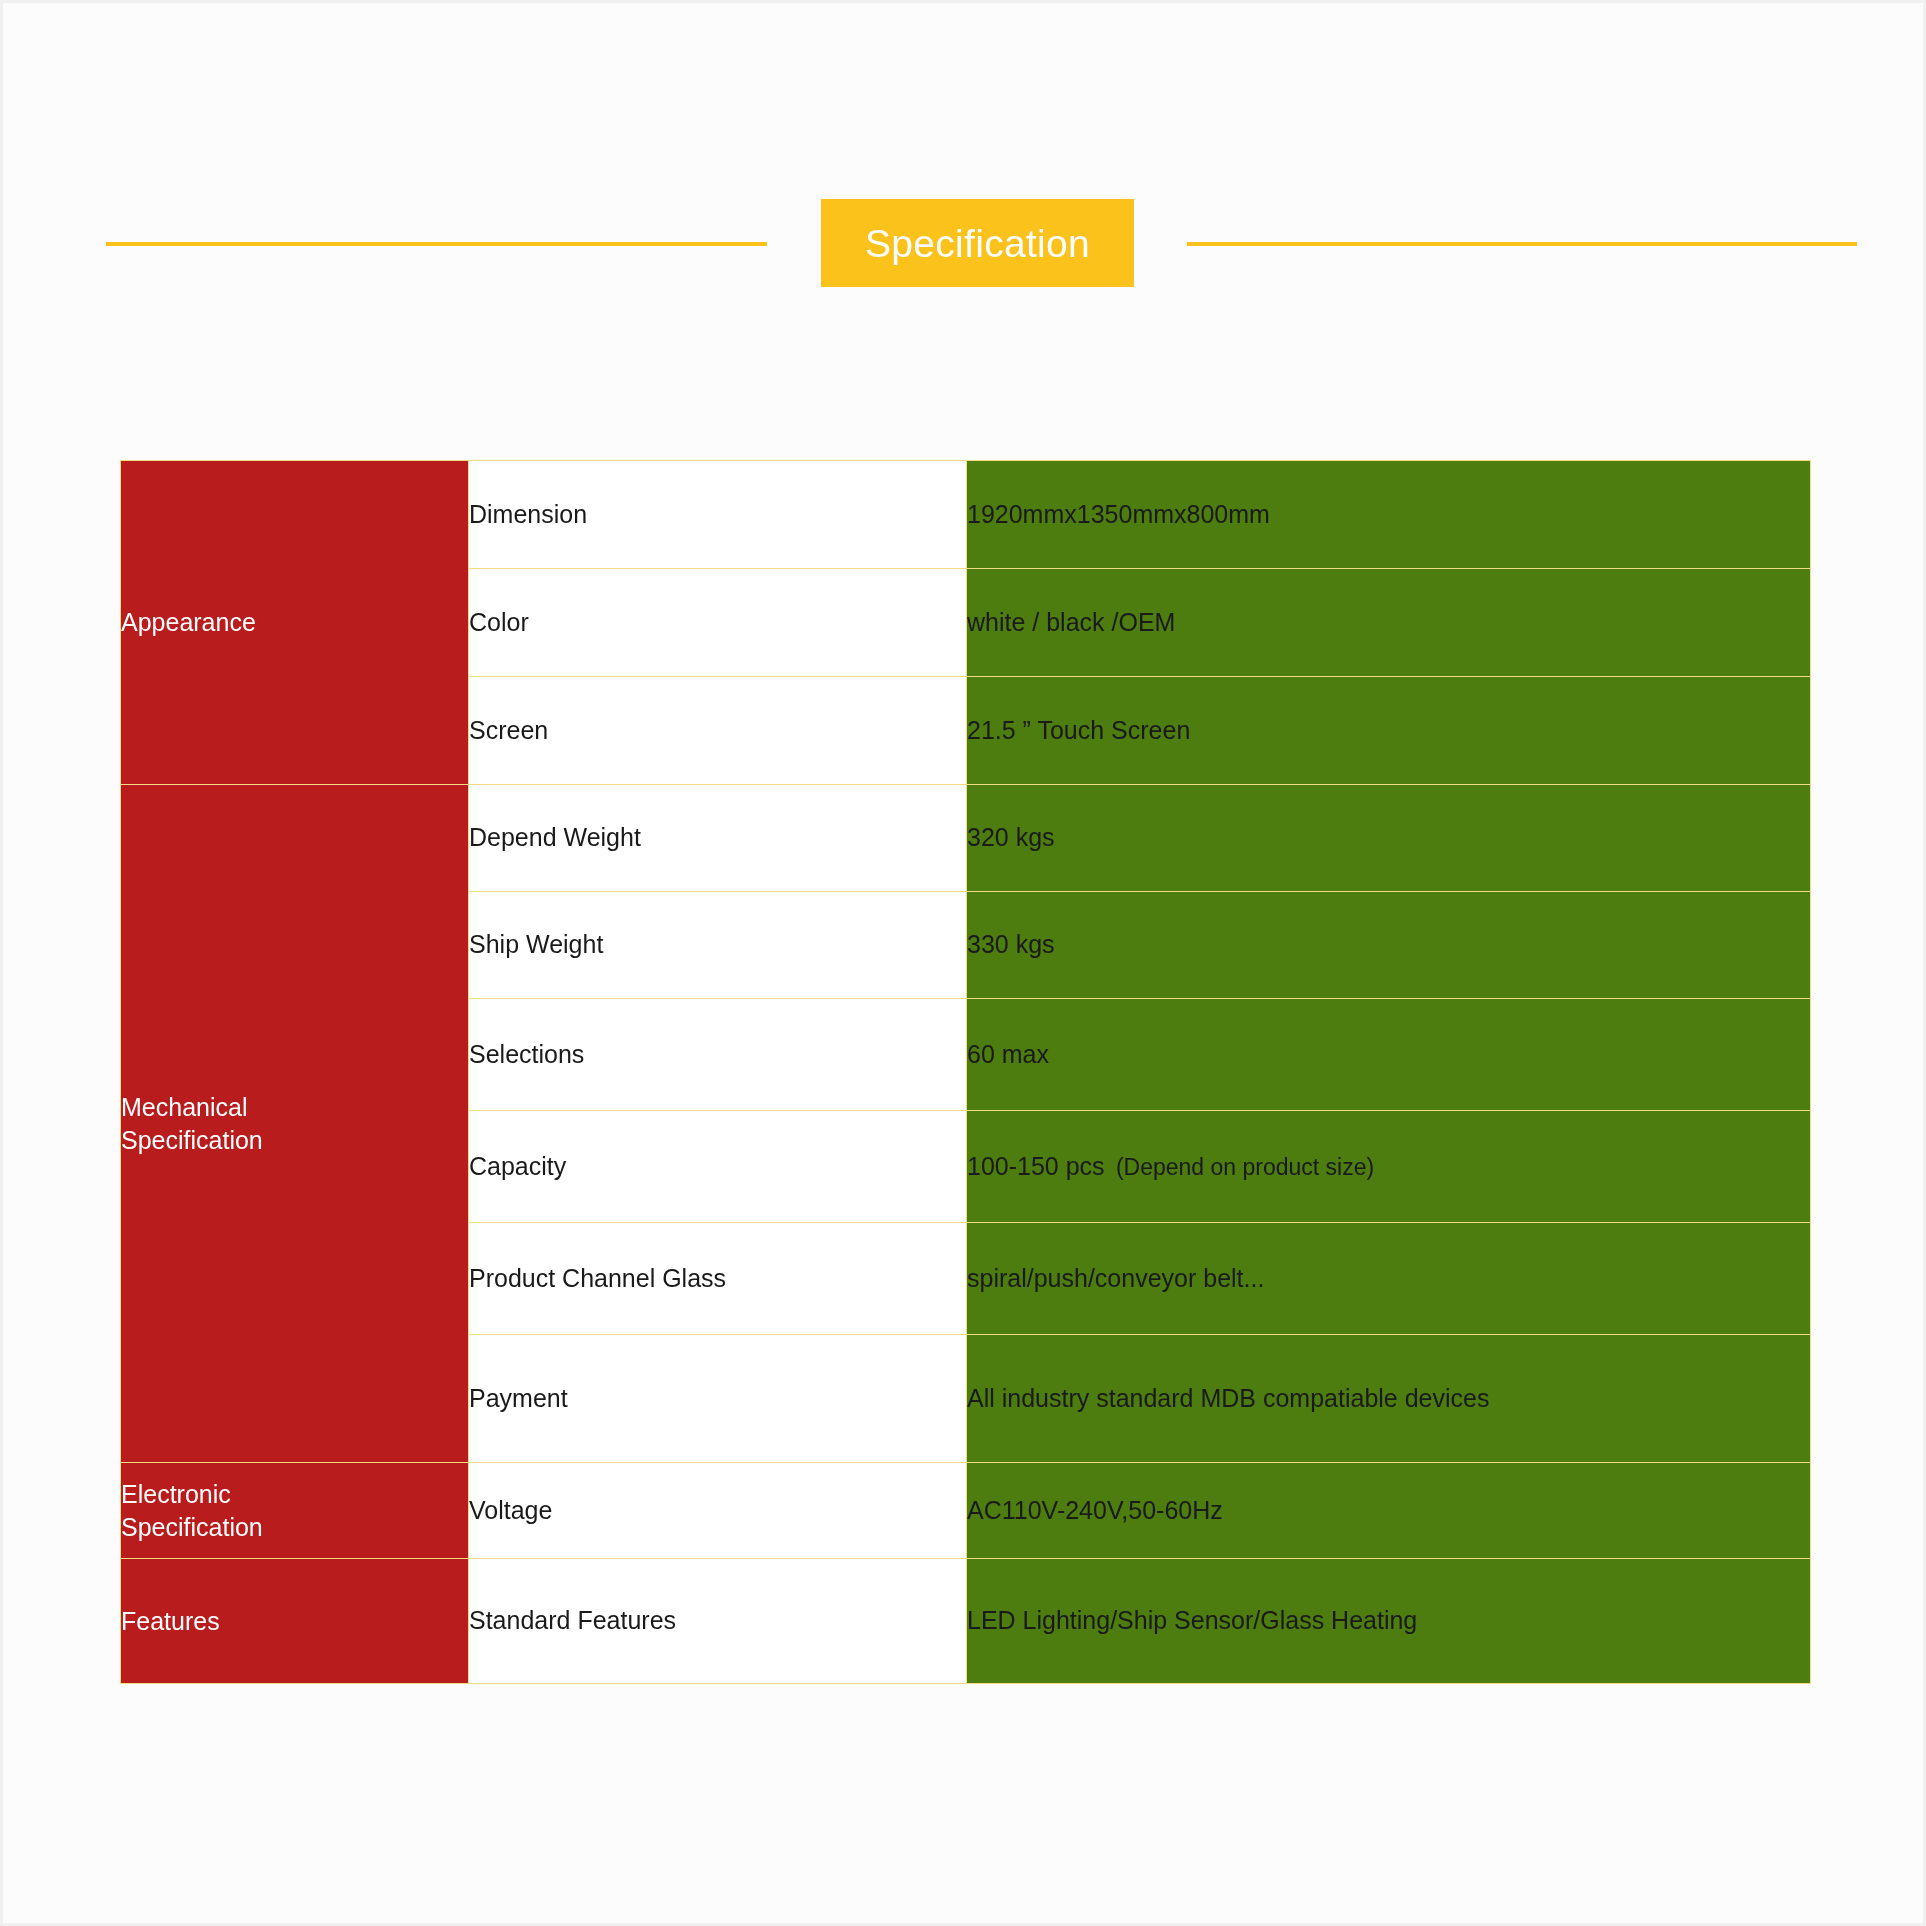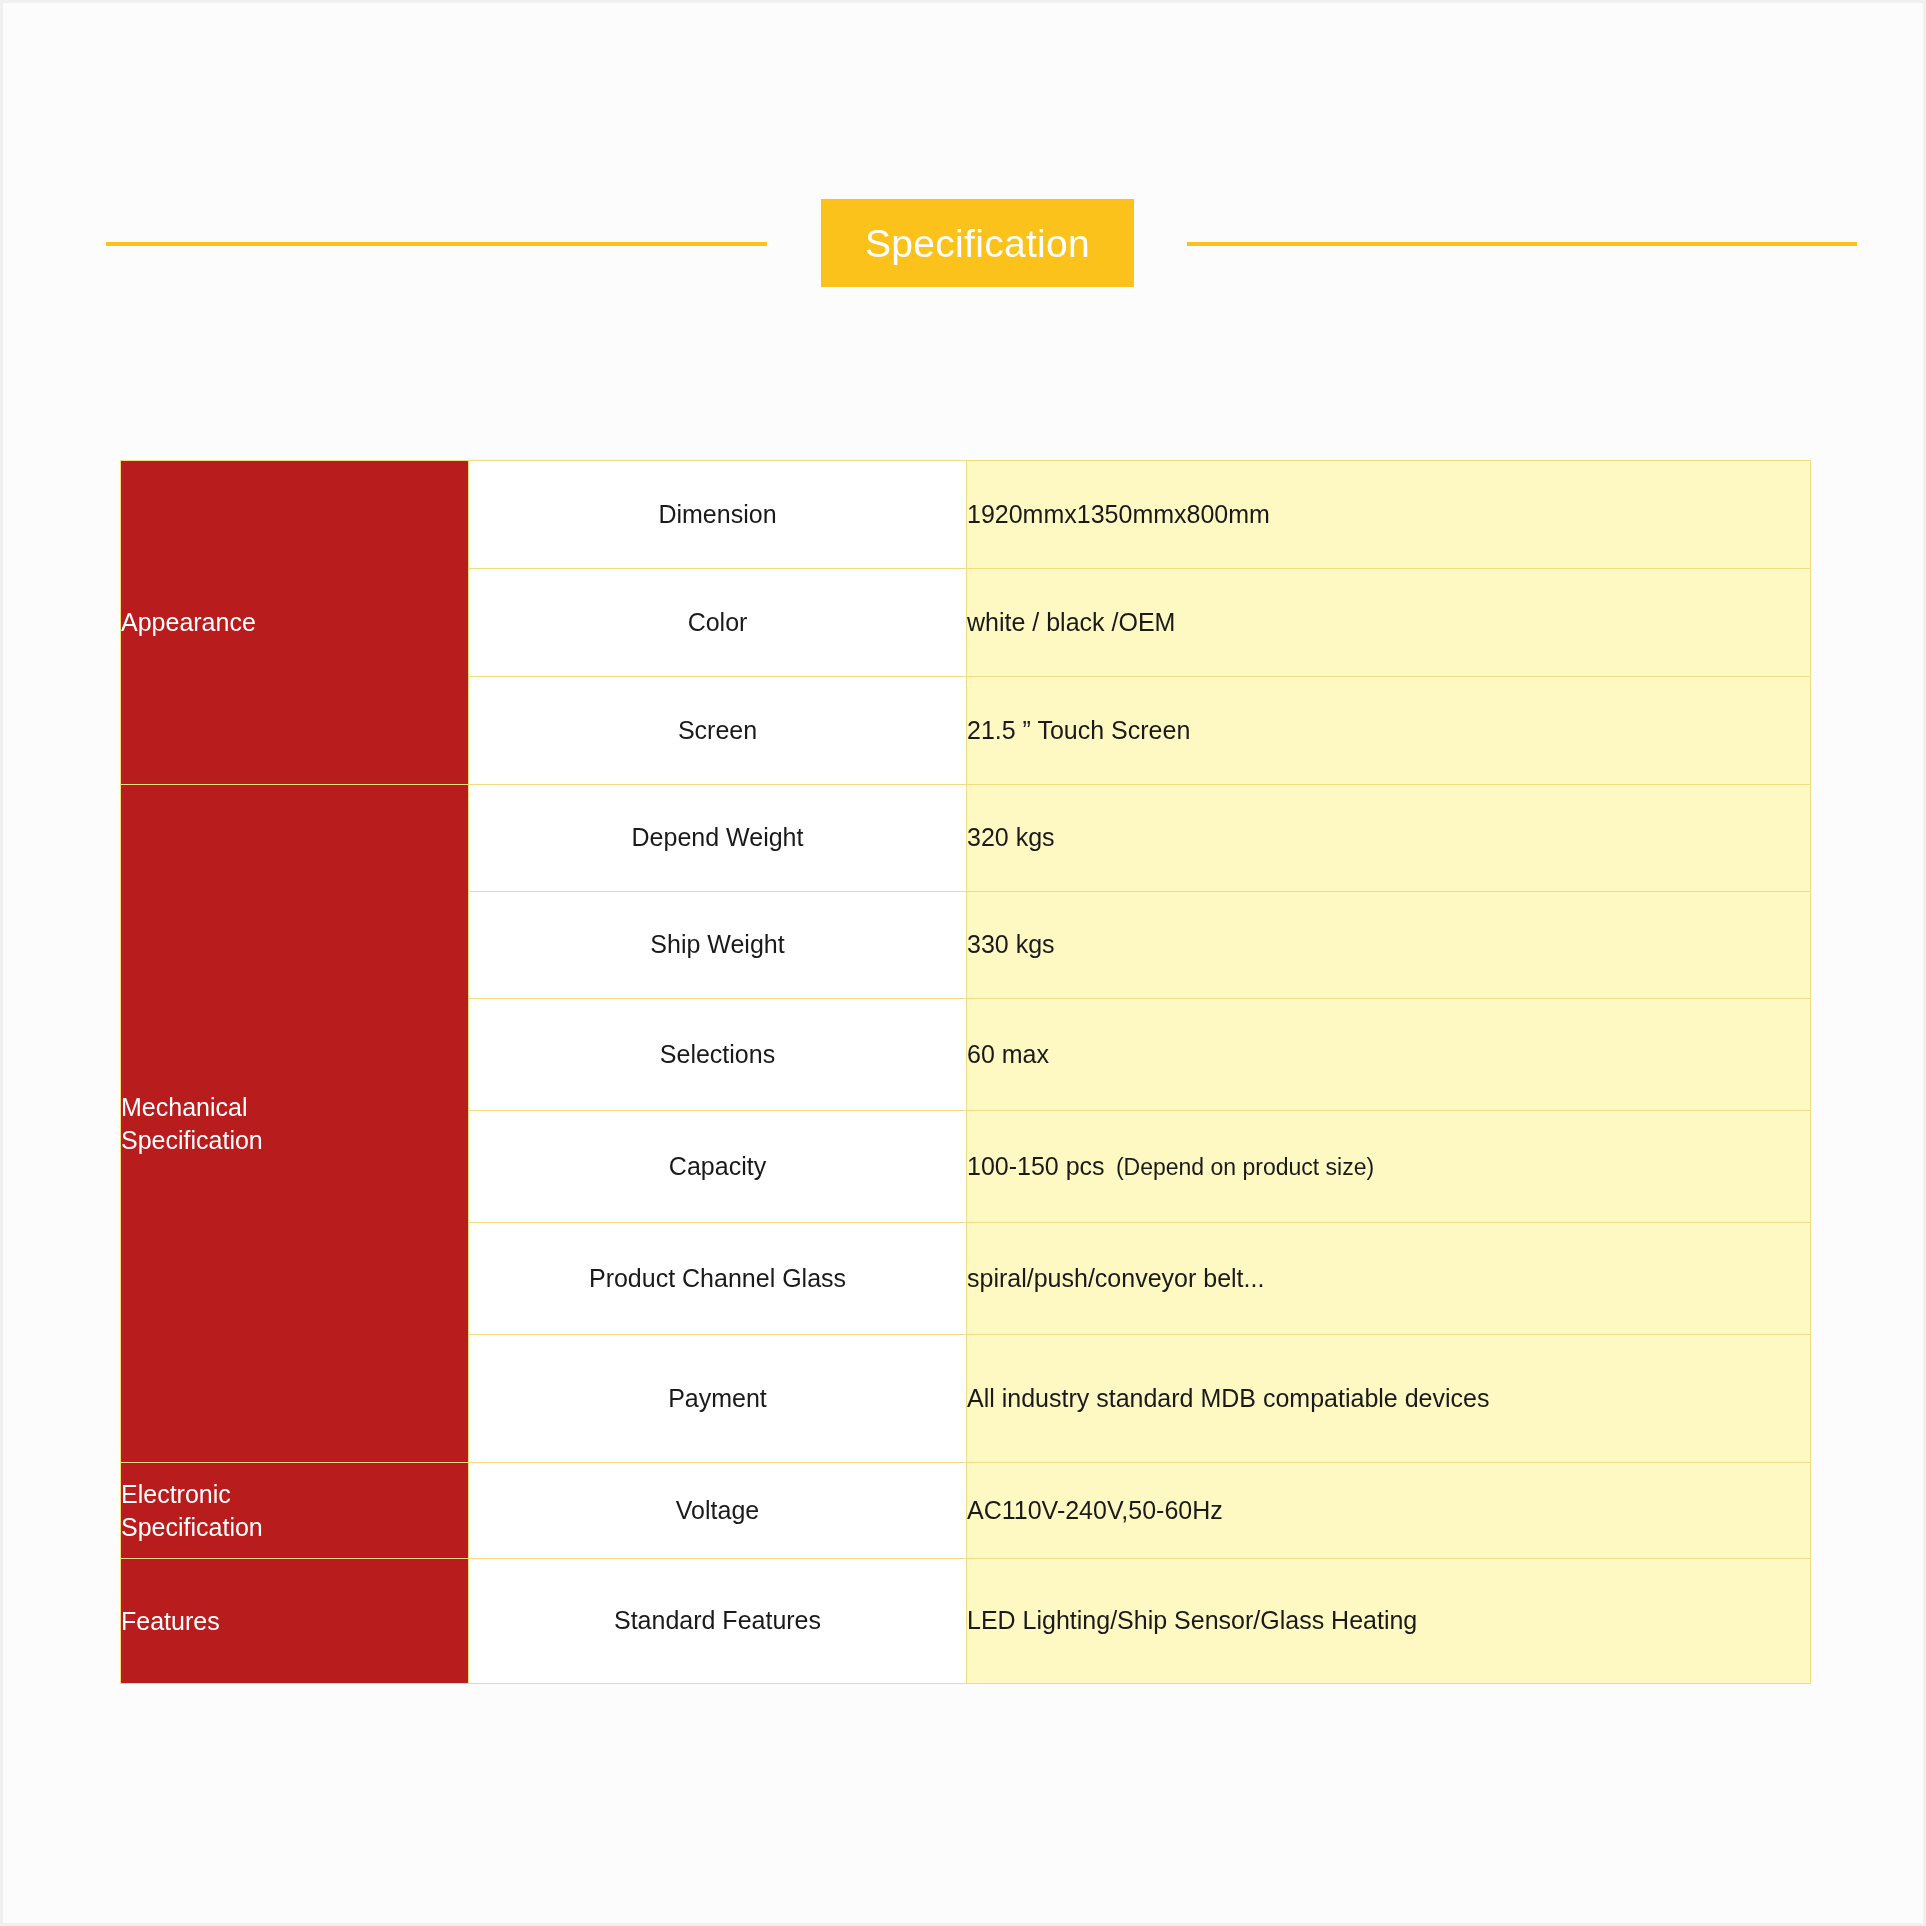--- a/index.html
+++ b/index.html
@@ -85,33 +85,32 @@
     line-height: 1.32;
     white-space: pre-line;
     display: block;
   }
 
   
   td.label-cell {
     width: 498px;
     background: #ffffff;
     padding: 0 0 0 22.6px;
-    text-align: center;
   }
   td.label-cell .row-label {
     color: #1a1a1a;
     font-size: 25px;
     font-weight: 400;
     line-height: 1.25;
     display: block;
   }
 
   
   td.value-cell {
-    background: #fef9c3;
+    background: #4d7c0f;
     padding: 0 17.5px 0 22.6px;
   }
   td.value-cell .row-value {
     color: #1a1a1a;
     font-size: 25px;
     font-weight: 400;
     line-height: 1.25;
     display: inline;
   }
   td.value-cell .row-note {

